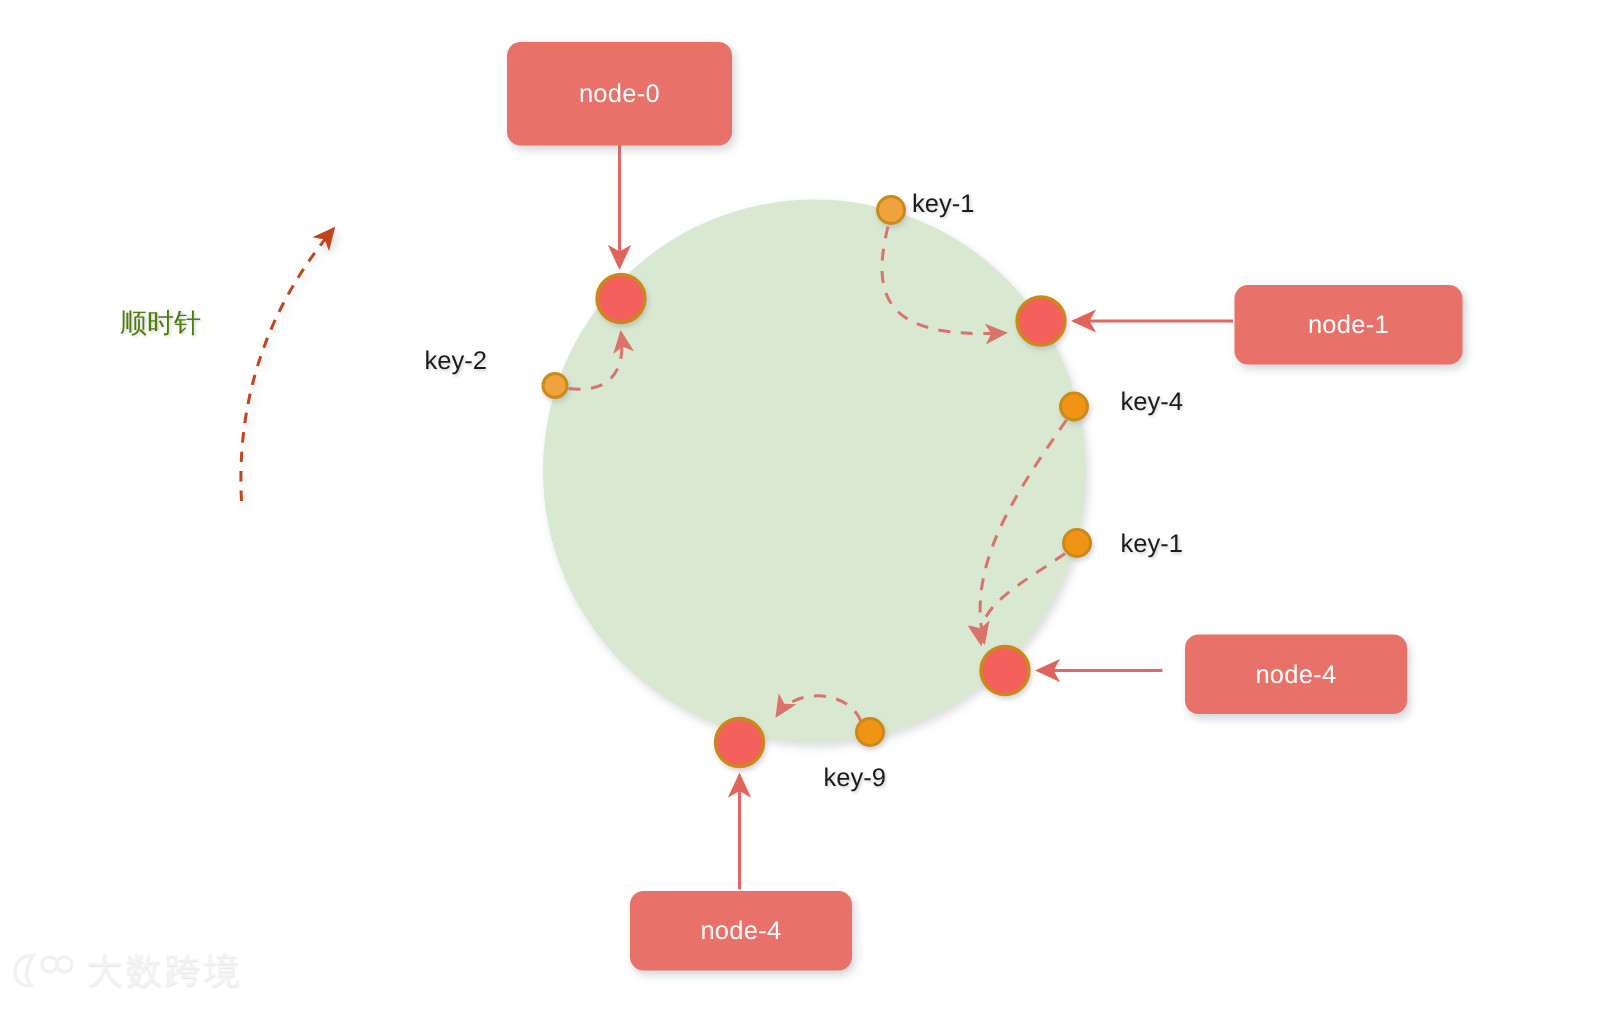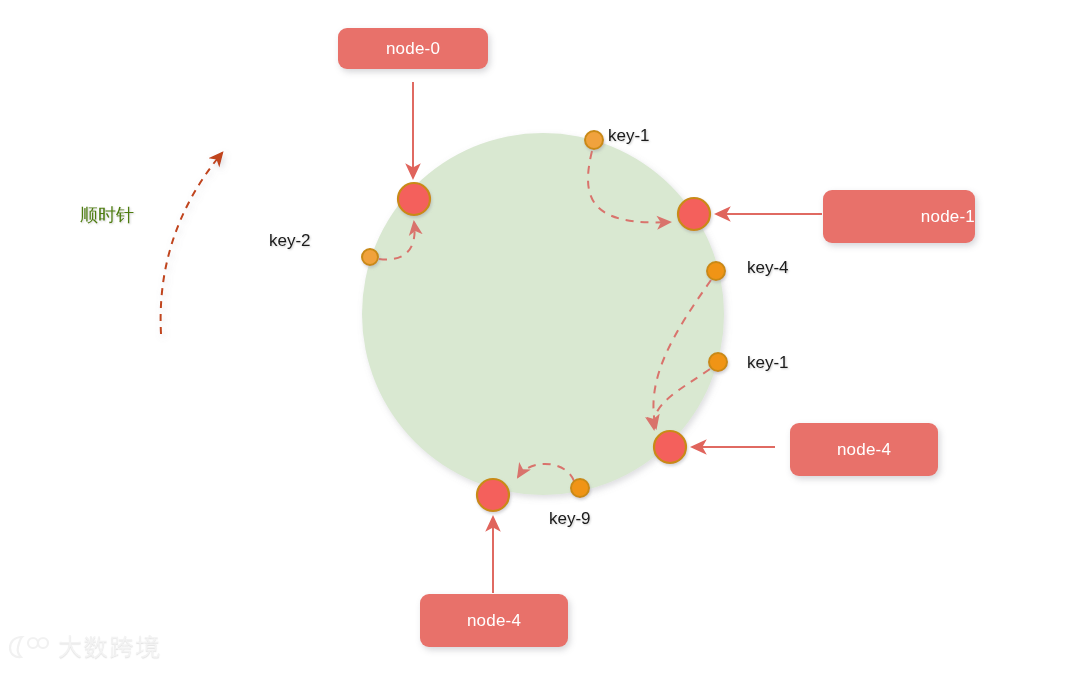--- a/index.html
+++ b/index.html
@@ -122,35 +122,35 @@
   <circle cx="716" cy="271" r="9" fill="#f09418" stroke="#c98a18" stroke-width="2" filter="url(#dotShadow)"></circle>
   <circle cx="718" cy="362" r="9" fill="#f09418" stroke="#c98a18" stroke-width="2" filter="url(#dotShadow)"></circle>
   <circle cx="580" cy="488" r="9" fill="#f09418" stroke="#c98a18" stroke-width="2" filter="url(#dotShadow)"></circle>
 
   <circle cx="414" cy="199" r="16" fill="#f4605c" stroke="#c98a18" stroke-width="2.2" filter="url(#dotShadow)"></circle>
   <circle cx="694" cy="214" r="16" fill="#f4605c" stroke="#c98a18" stroke-width="2.2" filter="url(#dotShadow)"></circle>
   <circle cx="670" cy="447" r="16" fill="#f4605c" stroke="#c98a18" stroke-width="2.2" filter="url(#dotShadow)"></circle>
   <circle cx="493" cy="495" r="16" fill="#f4605c" stroke="#c98a18" stroke-width="2.2" filter="url(#dotShadow)"></circle>
 </svg>
 
-<div class="node-box" style="left:338px; top:28px; width:150px; height:41px;">
+<div class="node-box" style="left:338px; top:28px; width:150px; height:69px;">
   <span>node-0</span>
 </div>
-<div class="node-box" style="left:823px; top:190px; width:152px; height:53px;justify-content:flex-end;">
+<div class="node-box" style="left:823px; top:190px; width:152px; height:53px;">
   <span>node-1</span>
 </div>
 <div class="node-box" style="left:776px; top:423px; width:148px; height:53px;margin-left:14px;">
   <span>node-4</span>
 </div>
 <div class="node-box" style="left:420px; top:594px; width:148px; height:53px;">
   <span>node-4</span>
 </div>
 
 <div class="key-label" style="left:608px; top:94px;margin-top:32px;">key-1</div>
-<div class="key-label" style="left:269px; top:231px;">key-2</div>
+<div class="key-label" style="left:283px; top:231px;">key-2</div>
 <div class="key-label" style="left:747px; top:258px;">key-4</div>
 <div class="key-label" style="left:747px; top:353px;">key-1</div>
 <div class="key-label" style="left:549px; top:509px;">key-9</div>
 
 <div class="cw-label" style="left:80px; top:203px;">顺时针</div>
 
 <div class="watermark">
   <svg width="42" height="26" viewBox="0 0 42 26" xmlns="http://www.w3.org/2000/svg">
     <path d="M14 3 C6 3 2 8 2 14 C2 20 7 24 13 23 C10 20 9 17 10 13 C11 9 12 5 14 3 Z" fill="none" stroke="#f0f0f0" stroke-width="2.2"></path>
     <circle cx="25" cy="9" r="5" fill="none" stroke="#f0f0f0" stroke-width="2.2"></circle>

